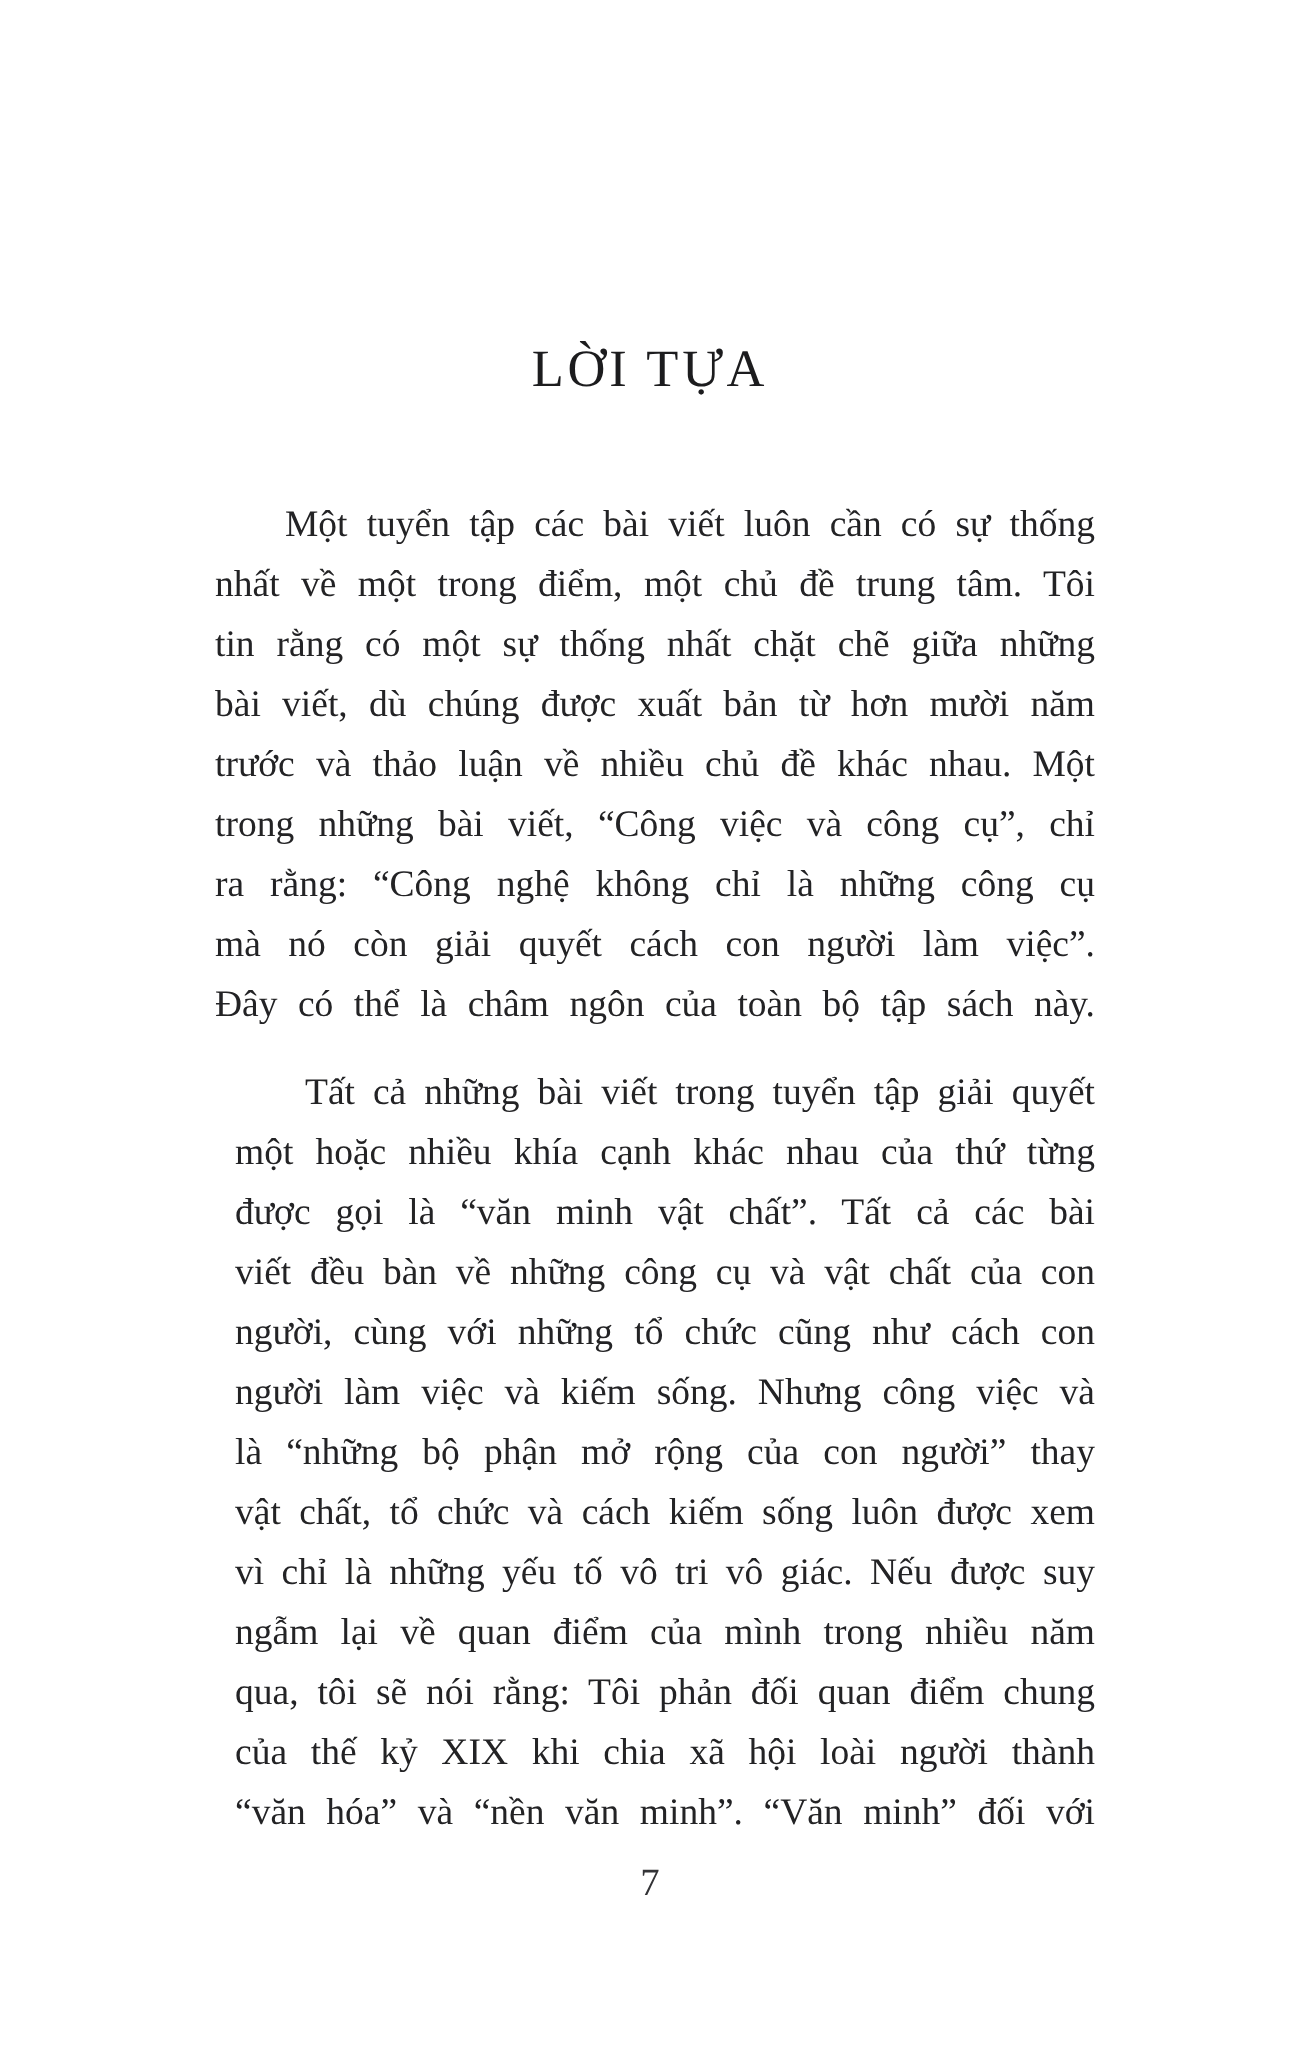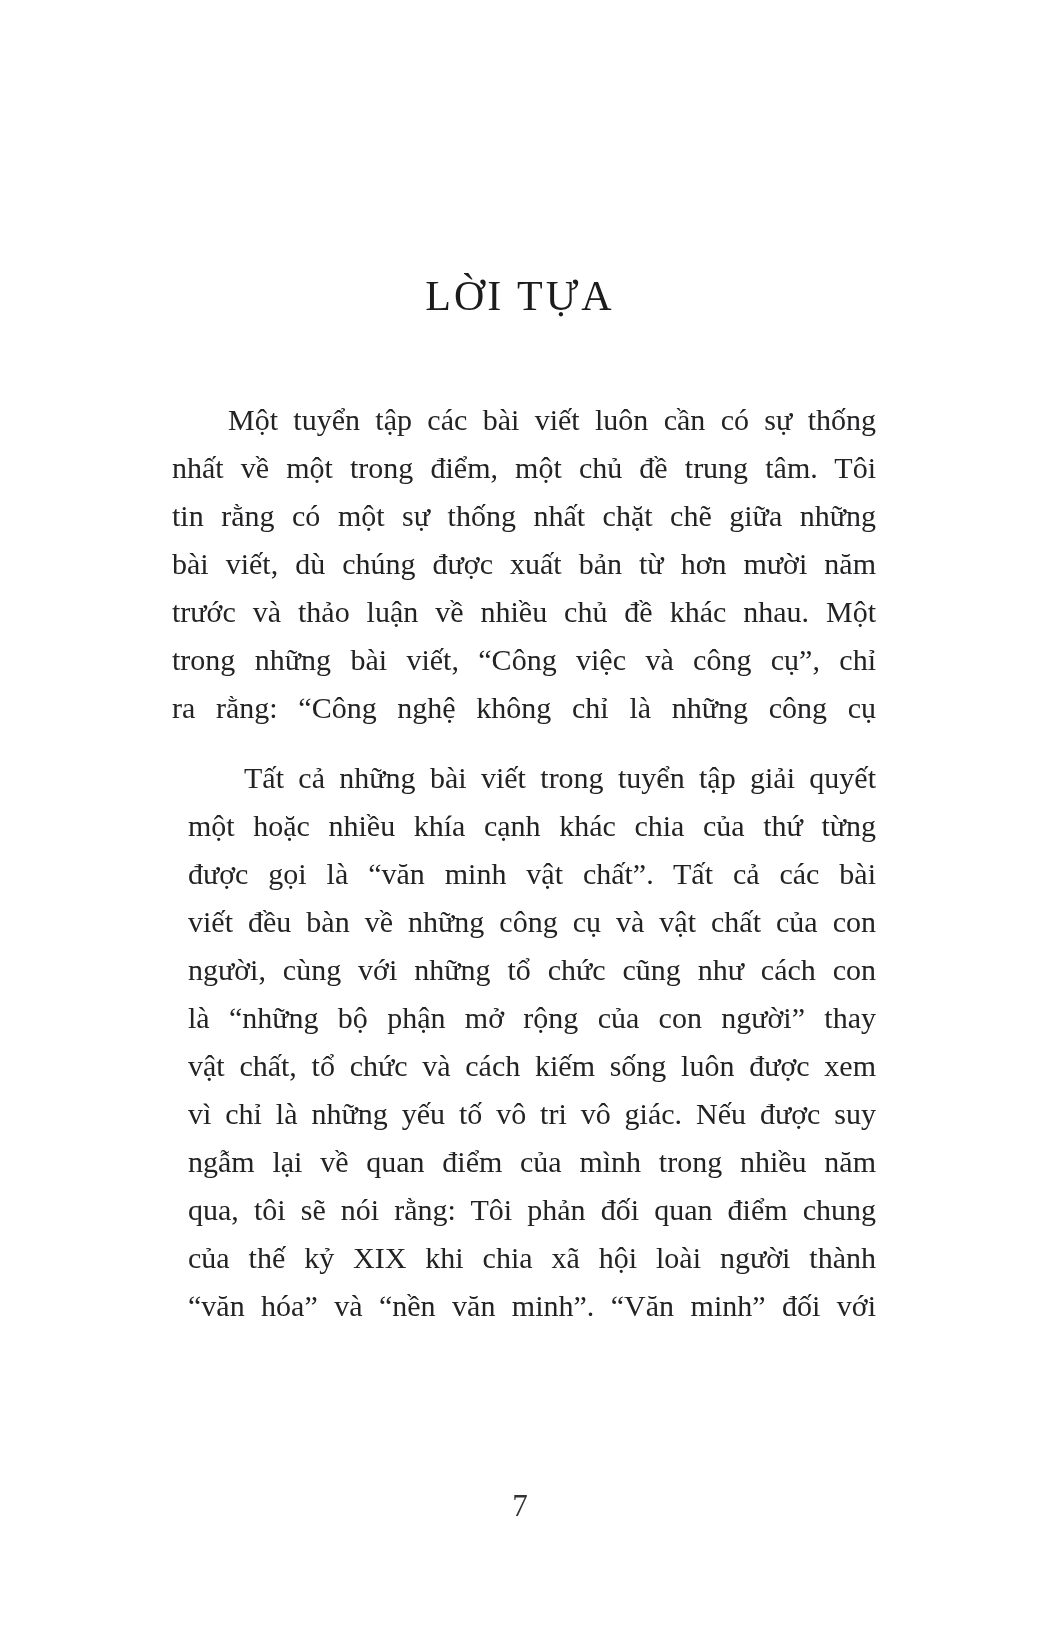--- a/index.html
+++ b/index.html
@@ -70,27 +70,30 @@
 
   <div class="text-block">
     <div class="para">
         <div class="line indent">Một tuyển tập các bài viết luôn cần có sự thống</div>
         <div class="line">nhất về một trong điểm, một chủ đề trung tâm. Tôi</div>
         <div class="line">tin rằng có một sự thống nhất chặt chẽ giữa những</div>
         <div class="line">bài viết, dù chúng được xuất bản từ hơn mười năm</div>
         <div class="line">trước và thảo luận về nhiều chủ đề khác nhau. Một</div>
         <div class="line">trong những bài viết, “Công việc và công cụ”, chỉ</div>
         <div class="line">ra rằng: “Công nghệ không chỉ là những công cụ</div>
+        <div class="line">mà nó còn giải quyết cách con người làm việc”.</div>
+        <div class="line">Đây có thể là châm ngôn của toàn bộ tập sách này.</div>
       </div>
     <div class="para para-gap">
         <div class="line indent">Tất cả những bài viết trong tuyển tập giải quyết</div>
-        <div class="line">một hoặc nhiều khía cạnh khác chia của thứ từng</div>
+        <div class="line">một hoặc nhiều khía cạnh khác nhau của thứ từng</div>
         <div class="line">được gọi là “văn minh vật chất”. Tất cả các bài</div>
         <div class="line">viết đều bàn về những công cụ và vật chất của con</div>
         <div class="line">người, cùng với những tổ chức cũng như cách con</div>
+        <div class="line">người làm việc và kiếm sống. Nhưng công việc và</div>
         <div class="line">là “những bộ phận mở rộng của con người” thay</div>
         <div class="line">vật chất, tổ chức và cách kiếm sống luôn được xem</div>
         <div class="line">vì chỉ là những yếu tố vô tri vô giác. Nếu được suy</div>
         <div class="line">ngẫm lại về quan điểm của mình trong nhiều năm</div>
         <div class="line">qua, tôi sẽ nói rằng: Tôi phản đối quan điểm chung</div>
         <div class="line">của thế kỷ XIX khi chia xã hội loài người thành</div>
         <div class="line">“văn hóa” và “nền văn minh”. “Văn minh” đối với</div>
       </div>
   </div>
 

